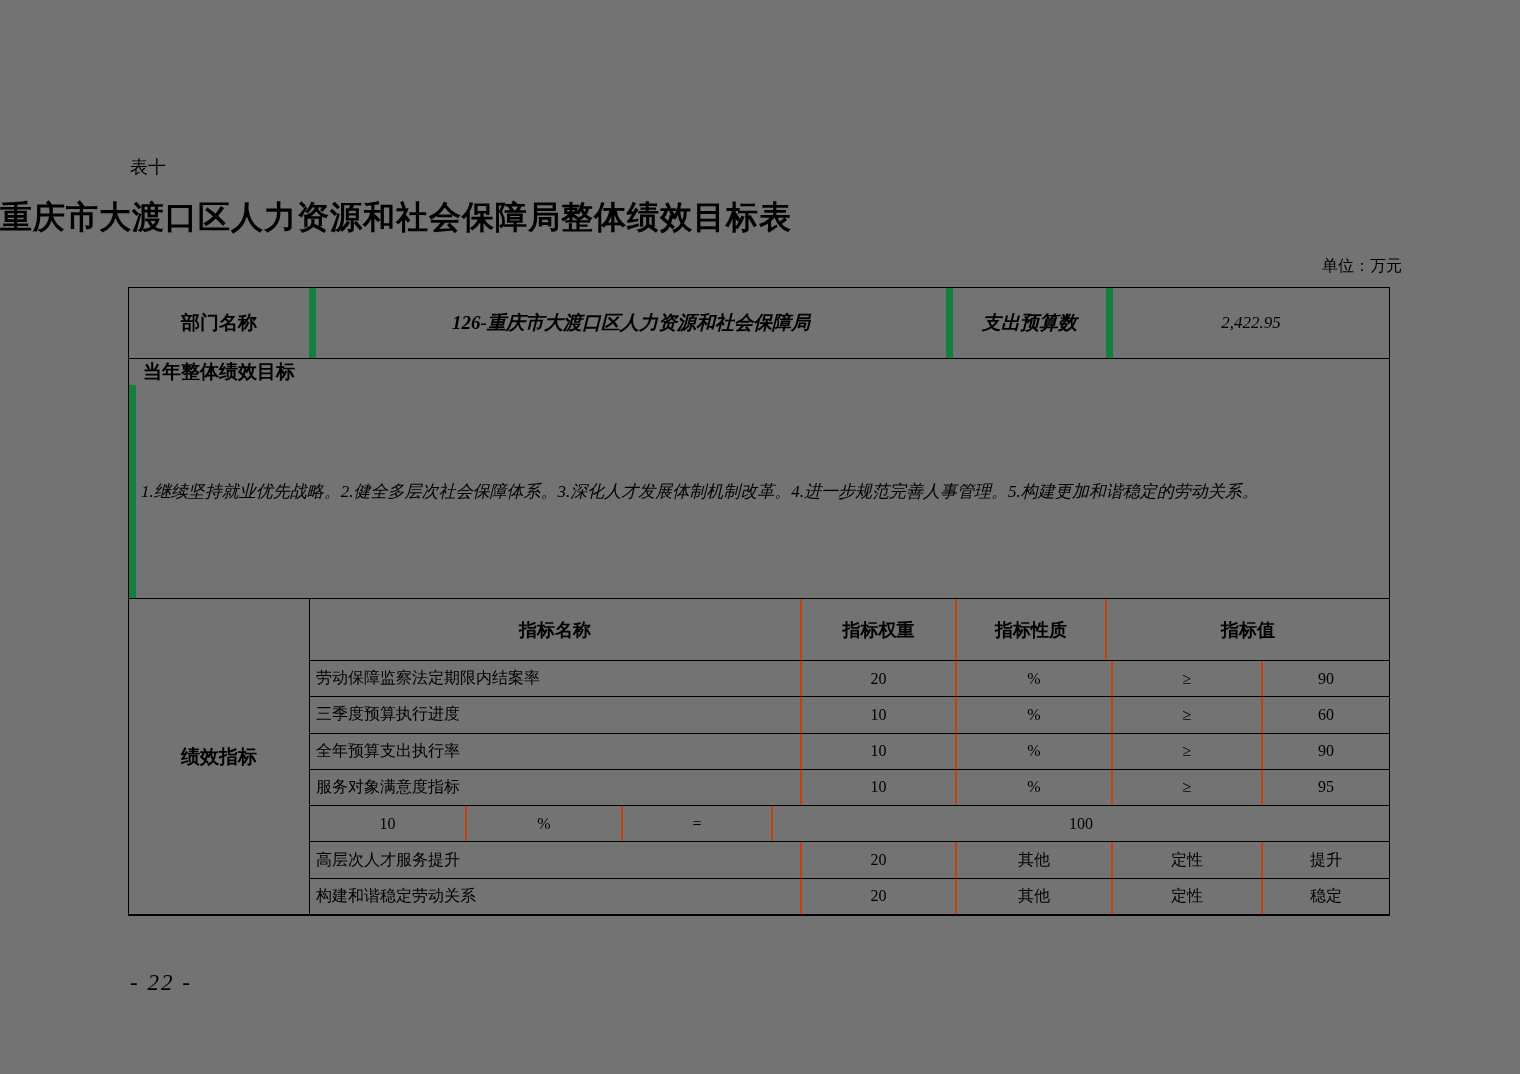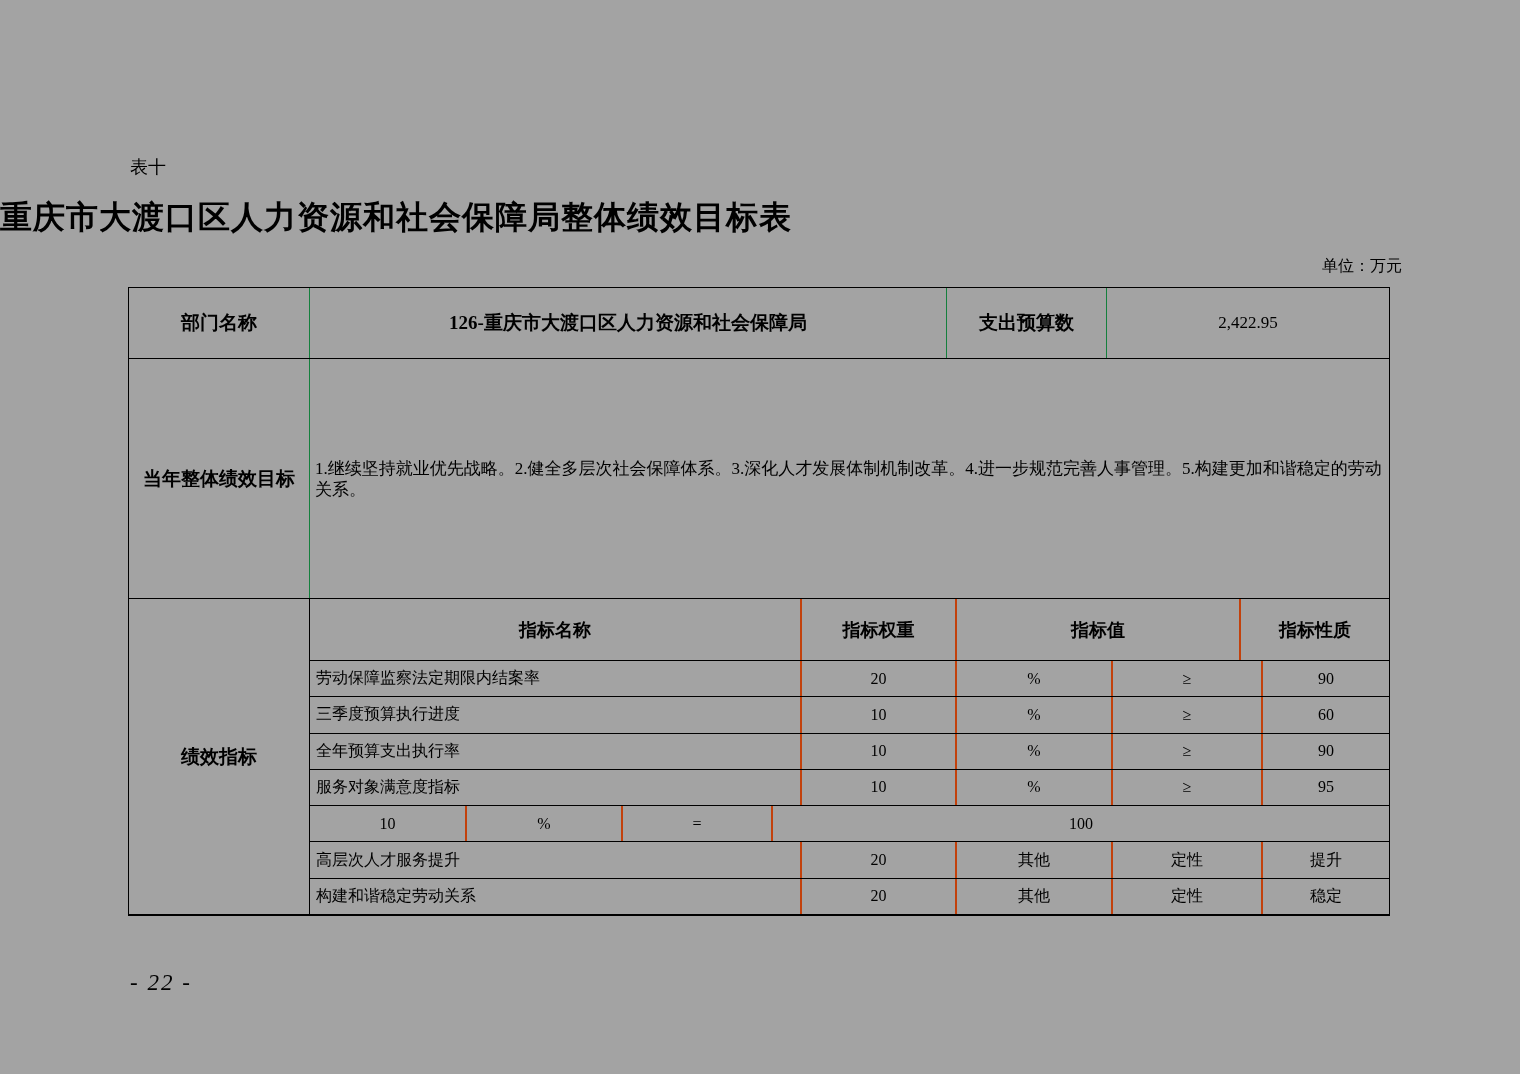--- a/index.html
+++ b/index.html
@@ -1,20 +1,20 @@
 <!DOCTYPE html>
 <html><head>
 <meta charset="utf-8">
 <style>
   * { margin:0; padding:0; box-sizing:border-box; }
   html,body { background:#e8e8e8; }
   .page {
     position:relative;
     width:1520px; height:1074px;
-    background:#a3a3a3;
+    background:#737373;
     font-family:"Liberation Serif","DejaVu Serif",serif;
     color:#000;
     overflow:hidden;
   }
   .table-label {
     position:absolute; left:130px; top:155px;
     font-size:18px;
   }
   .doc-title {
     position:absolute; left:0; top:196px; width:1520px;
@@ -30,29 +30,29 @@
     position:absolute; left:128px; top:287px; width:1262px;
     border:1px solid #000;
     border-bottom-width:2px;
   }
   .r { display:flex; width:100%; }
   .r + .r { border-top:1px solid #000; }
   .c {
     display:flex; align-items:center; justify-content:center;
     text-align:center;
   }
-  .c + .c { border-left:1px solid #15803d; }
+  .c + .c { border-left:7px solid #15803d;font-style:italic; }
   .b { font-weight:bold; }
   .r1 { height:70px; font-size:19px; }
   .r1 .c1 { width:180px; }
   .r1 .c2 { width:637px; }
   .r1 .c3 { width:160px; }
   .r1 .c4 { flex:1; }
   .num { font-size:17px; font-weight:normal; }
-  .r2 { height:240px; }
+  .r2 { height:240px;flex-direction:column; }
   .r2 .c1 { width:180px; font-size:19px; }
   .r2 .c2 {
     flex:1; font-size:17px; line-height:21px;
     justify-content:flex-start; text-align:left;
     padding:0 2px 0 5px;
   }
   .r3 { height:316px; }
   .r3 .c1 { width:180px; font-size:19px; }
   .ind { flex:1; display:flex; flex-direction:column; border-left:1px solid #000; }
   .ind-head { height:61px; display:flex; font-size:18px; }
@@ -95,22 +95,22 @@
       <div class="c c2">1.继续坚持就业优先战略。2.健全多层次社会保障体系。3.深化人才发展体制机制改革。4.进一步规范完善人事管理。5.构建更加和谐稳定的劳动关系。</div>
     </div>
 
     <div class="r r3">
       <div class="c c1 b">绩效指标</div>
       <div class="ind">
 
         <div class="ind-head">
           <div class="ic icn b">指标名称</div>
           <div class="ic icw b">指标权重</div>
+          <div class="ic icp b">指标性质</div>
           <div class="ic icv b">指标值</div>
-          <div class="ic icp b">指标性质</div>
         </div>
 
         <div class="ind-row">
           <div class="ic icn">劳动保障监察法定期限内结案率</div>
           <div class="ic icw">20</div>
           <div class="ic icu">%</div>
           <div class="ic icp">≥</div>
           <div class="ic icv">90</div>
         </div>
 

